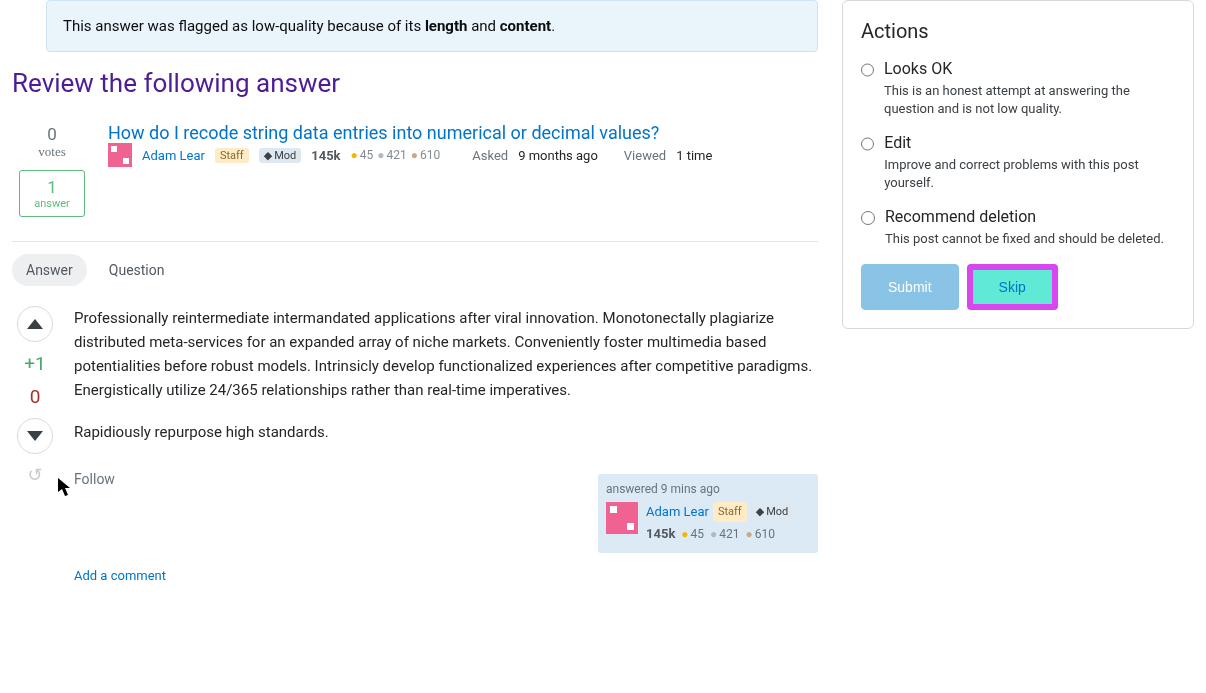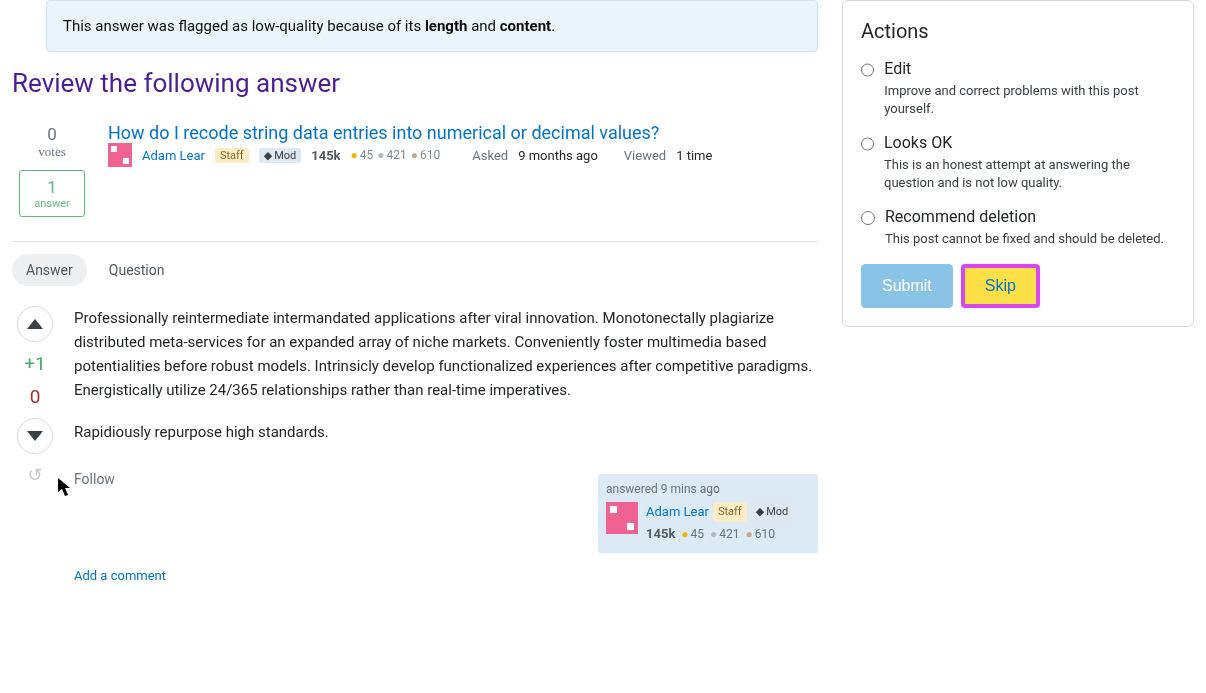--- a/index.html
+++ b/index.html
@@ -143,23 +143,23 @@
   border: 1px solid #d6d9dc;
   border-radius: 6px;
   padding: 18px;
 }
 .panel h2 { font-size: 20px; font-weight: 400; margin-bottom: 16px; }
 .action-item { display:flex; gap:10px; margin-bottom: 16px; }
 .action-item input[type=radio] { margin-top:4px; width:14px; height:14px; }
 .action-item .title { font-size: 16px; color:#232629; margin-bottom: 4px; font-weight: 400;}
 .action-item .desc { font-size: 13px; color:#3b4045; line-height: 1.35; }
 .panel-actions { display:flex; gap:8px; margin-top: 6px; }
-.btn { padding: 9px 20px; border-radius: 4px; font-size: 16px; cursor:pointer; }
+.btn { padding: 9px 26px; border-radius: 4px; font-size: 14px; cursor:pointer; }
 .btn-primary { background: #89c4e7; color:#fff; border: 1px solid #89c4e7; }
-.btn-outline { background:#fde047; color:#0074cc; border:4px solid #d946ef; }
+.btn-outline { background:#5eead4; color:#0074cc; border:6px solid #d946ef; }
 
 .cursor-overlay {
   position: absolute;
   left: 58px; top: 478px;
   font-size: 14px; color:#000;
   pointer-events:none;
 }
 </style>
 </head>
 <body>
@@ -253,30 +253,30 @@
     </div>
   </div>
 
   <div class="sidebar">
     <div class="panel">
       <h2>Actions</h2>
 
       <label class="action-item">
         <input type="radio" name="act" style="">
         <div>
-          <div class="title">Edit</div>
-          <div class="desc">Improve and correct problems with this post yourself.</div>
+          <div class="title">Looks OK</div>
+          <div class="desc">This is an honest attempt at answering the question and is not low quality.</div>
         </div>
       </label>
 
       <label class="action-item">
         <input type="radio" name="act" style="">
         <div>
-          <div class="title">Looks OK</div>
-          <div class="desc">This is an honest attempt at answering the question and is not low quality.</div>
+          <div class="title">Edit</div>
+          <div class="desc">Improve and correct problems with this post yourself.</div>
         </div>
       </label>
 
       <label class="action-item">
         <input type="radio" name="act" style="">
         <div>
           <div class="title">Recommend deletion</div>
           <div class="desc">This post cannot be fixed and should be deleted.</div>
         </div>
       </label>

